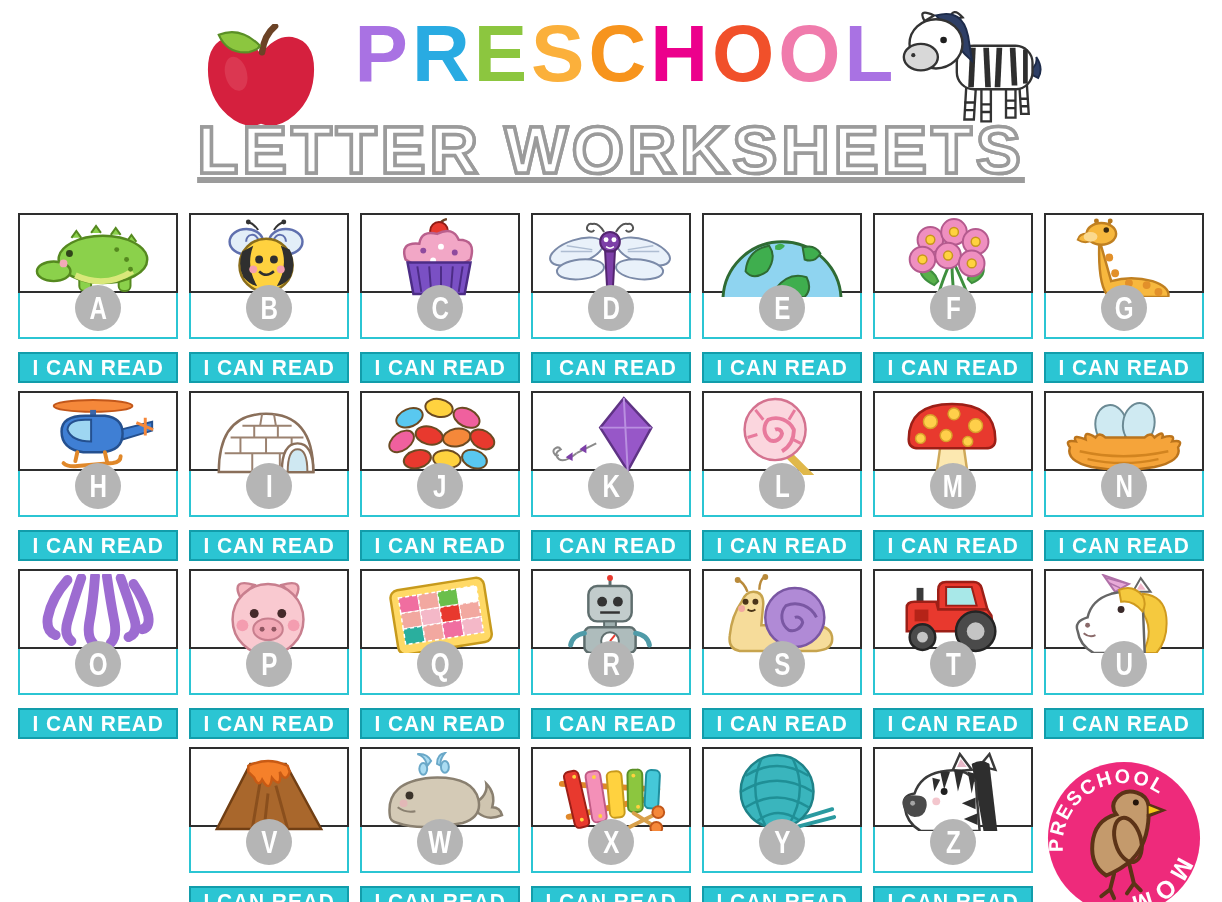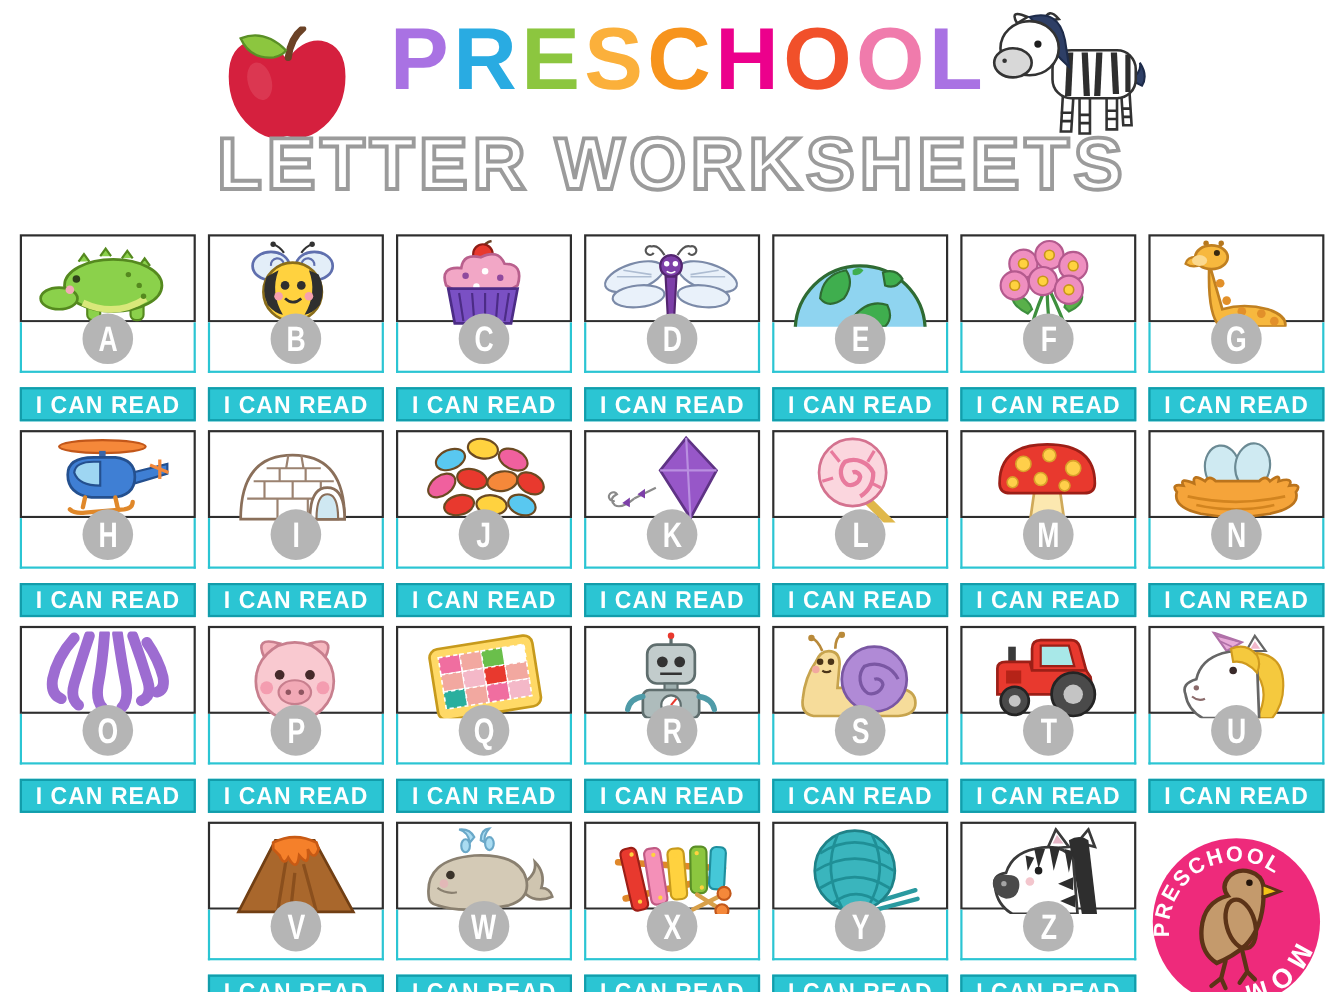--- a/index.html
+++ b/index.html
@@ -20,21 +20,21 @@
     font-size:80px; font-weight:bold; letter-spacing:4px; line-height:1;
     user-select:none;
   }
   #title span { display:inline-block; }
   .subtitle {
     position:absolute; left:0; right:0; top:116px; margin:0;
     text-align:center; font-size:67px; font-weight:bold; letter-spacing:4px;
     line-height:1; color:#ffffff;
     -webkit-text-stroke:3.5px var(--outline,#9b9b9b);
     text-shadow:0 0 1px var(--outline,#9b9b9b);
-    white-space:nowrap; user-select:none;
+    white-space:nowrap; user-select:none;text-decoration:underline;
   }
 
   
   .grid {
     position:absolute; left:18px; top:213px; width:1190px;
     display:grid; grid-template-columns:repeat(7,160px);
     column-gap:11px; row-gap:8px;
   }
   figure.card { margin:0; width:160px; }
   .img-box {

